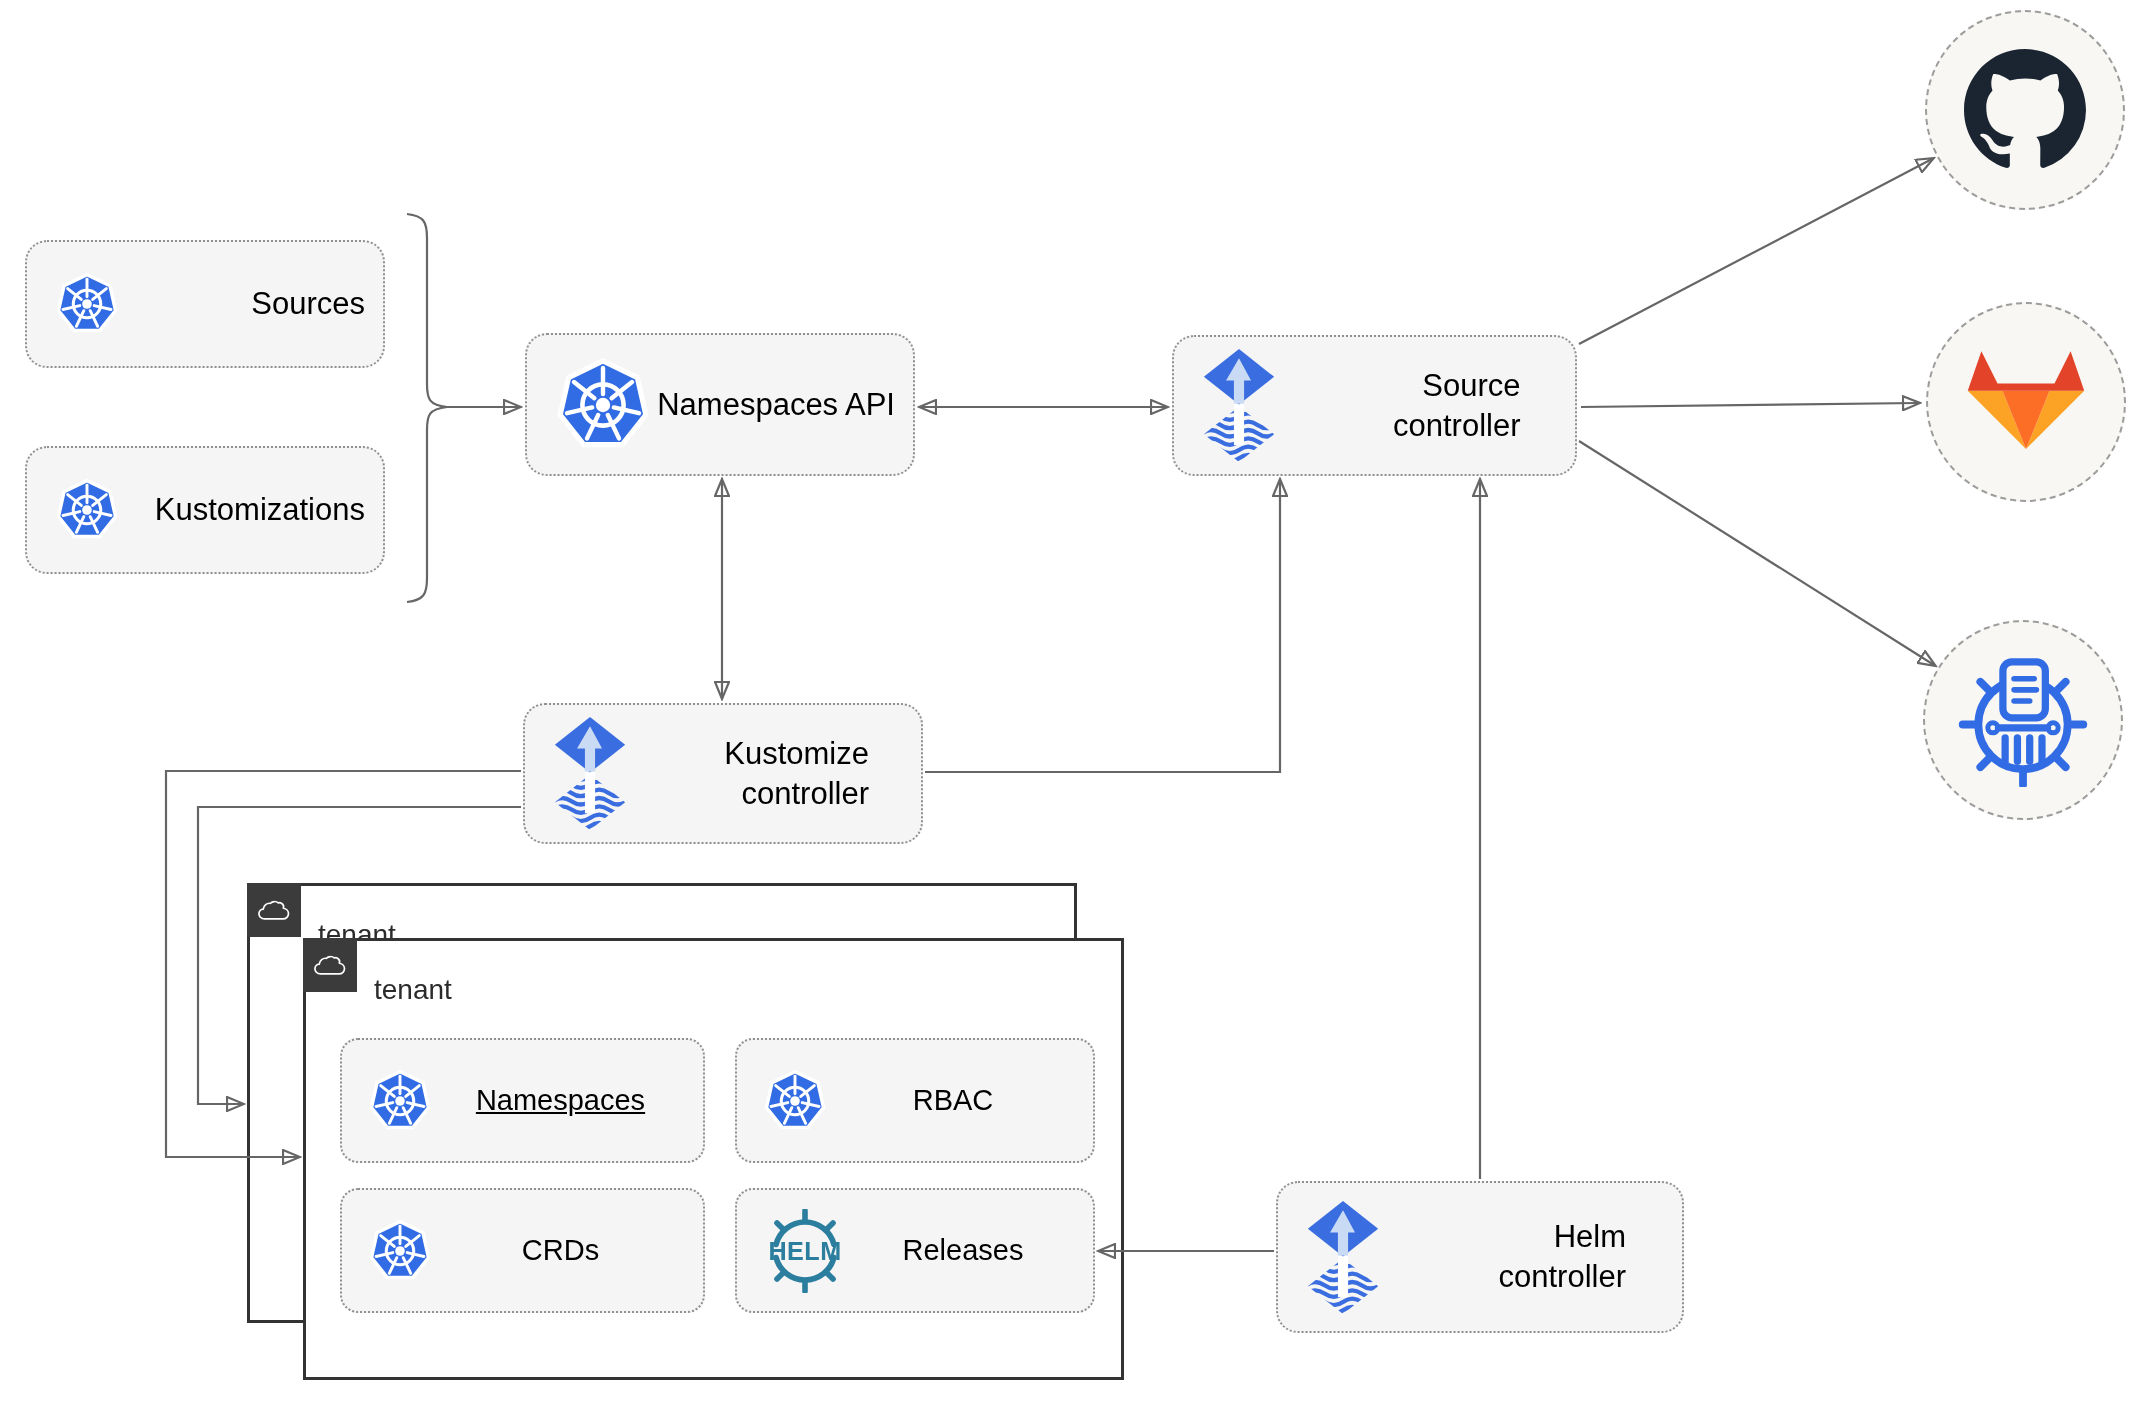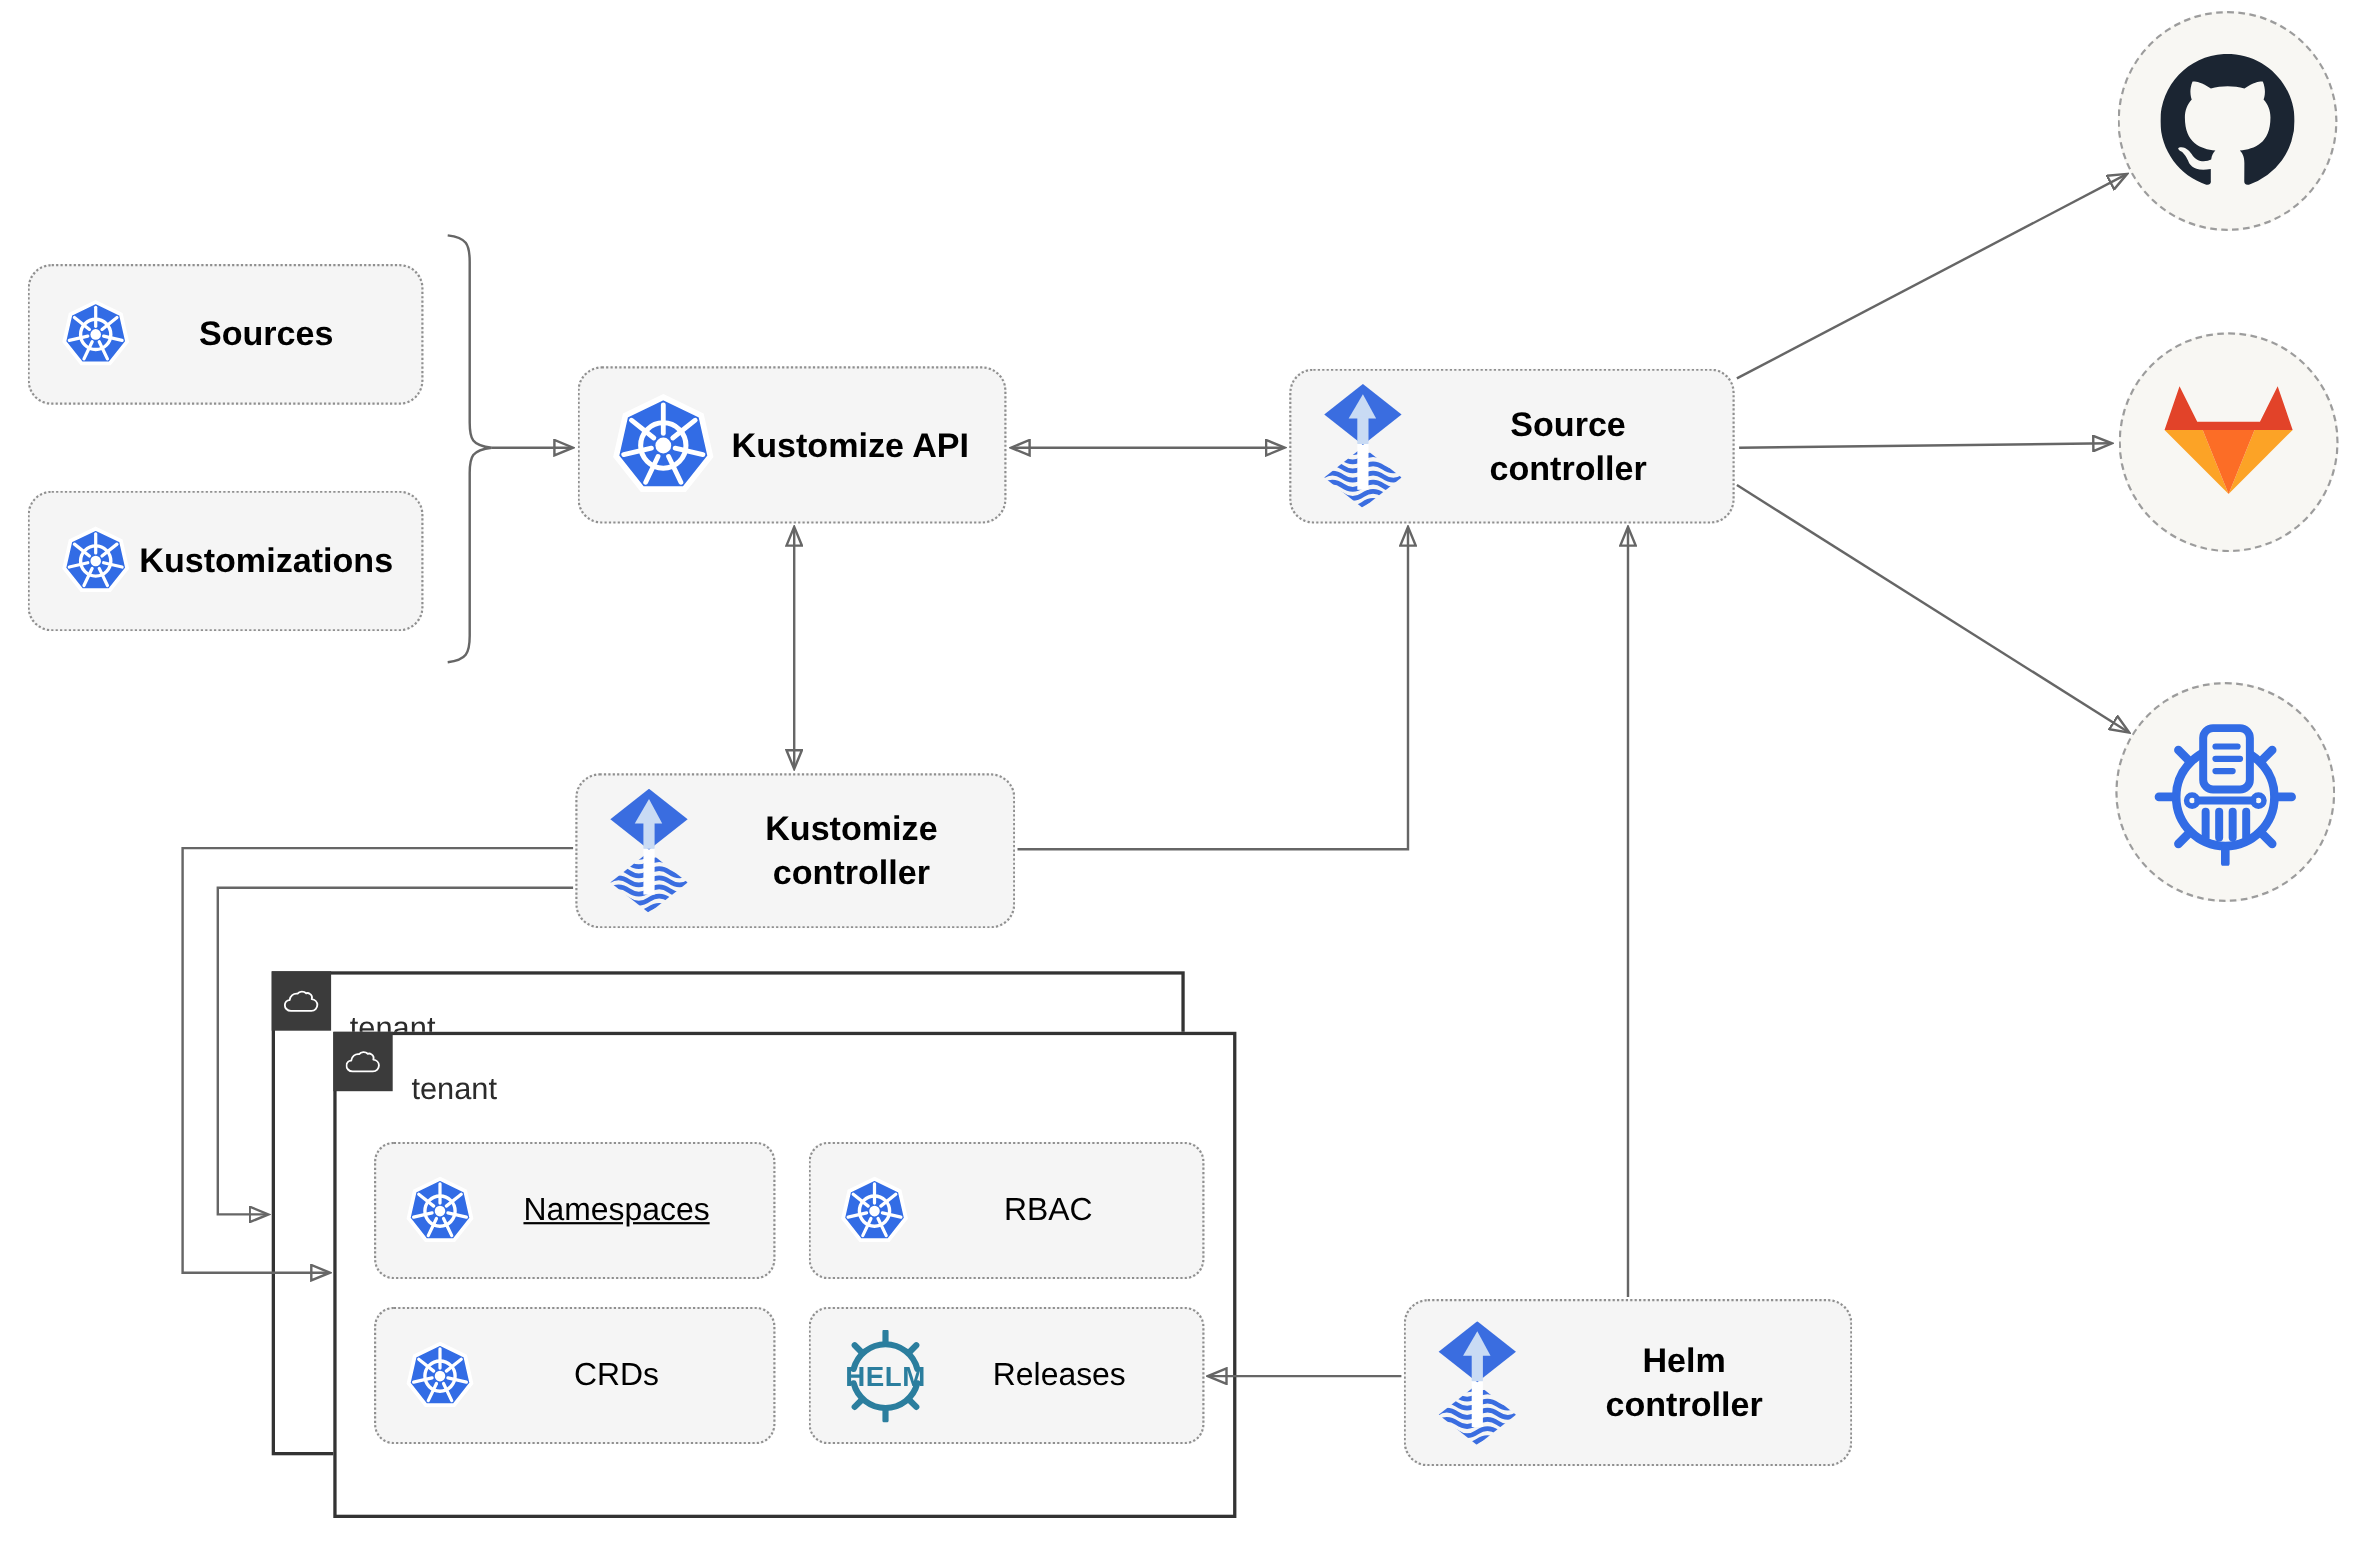--- a/index.html
+++ b/index.html
@@ -9,21 +9,21 @@
     --node-fill:#f5f5f5; --node-border:#8f8f8f; --circle-fill:#f8f7f3;
     --tenant-tab-dark:#3b3b3b; --tenant-border:#333333;
   }
   html,body{margin:0;padding:0;background:#ffffff;}
   body{width:2144px;height:1407px;font-family:"Liberation Sans",sans-serif;color:#000;}
   #canvas{position:relative;width:2144px;height:1407px;background:#fff;overflow:hidden;}
 
   .node{position:absolute;box-sizing:border-box;background:var(--node-fill);
     border:2px dotted var(--node-border);border-radius:22px;display:flex;
     align-items:center;padding-left:28px;z-index:10;}
-  .node .label{flex:1;text-align:center;font-size:31px;line-height:1.28;color:#000;padding-right:18px;font-weight:bold;}
+  .node .label{flex:1;text-align:right;font-size:31px;line-height:1.28;color:#000;padding-right:18px;}
   .node--controller .label{max-width:190px;margin:10px auto;padding-right:0;}
 
   .item-box{position:absolute;box-sizing:border-box;background:var(--node-fill);
     border:2px dotted var(--node-border);border-radius:18px;display:flex;
     align-items:center;padding-left:26px;z-index:5;}
   .item-box .label{flex:1;text-align:center;font-size:29px;color:#000;padding-right:14px;}
 
   .circle-node{position:absolute;box-sizing:border-box;width:200px;height:200px;
     border-radius:50%;background:var(--circle-fill);border:2px dashed #9c9c9c;
     display:flex;align-items:center;justify-content:center;z-index:10;}
@@ -170,21 +170,21 @@
     <svg width="64" height="64" viewBox="0 0 48 48">
         <use href="#sym-k8s"></use>
       </svg>
     <span class="label">Kustomizations</span>
   </div>
 
   <div class="node" id="k8s-api-box">
     <svg width="96" height="96" viewBox="0 0 48 48">
         <use href="#sym-k8s"></use>
       </svg>
-    <span class="label">Kustomize API</span>
+    <span class="label">Namespaces API</span>
   </div>
 
   <div class="node node--controller" id="source-controller-box">
     <svg width="74" height="113" viewBox="0 0 80 122">
         <use href="#sym-flux"></use>
       </svg>
     <span class="label">Source controller</span>
   </div>
 
   <div class="node node--controller" id="kustomize-controller-box">

